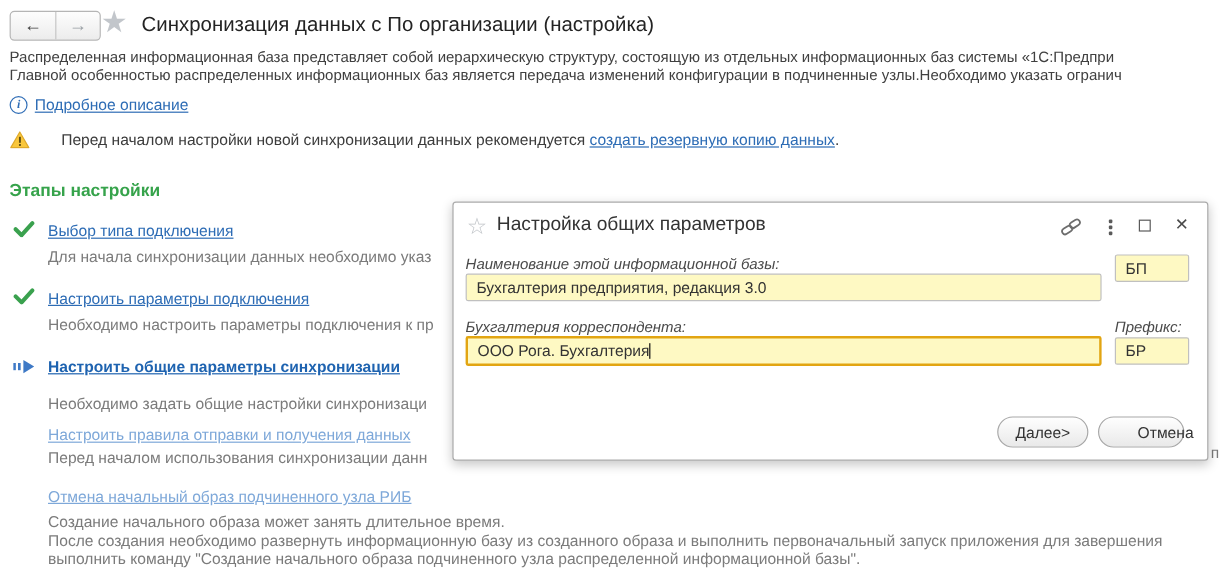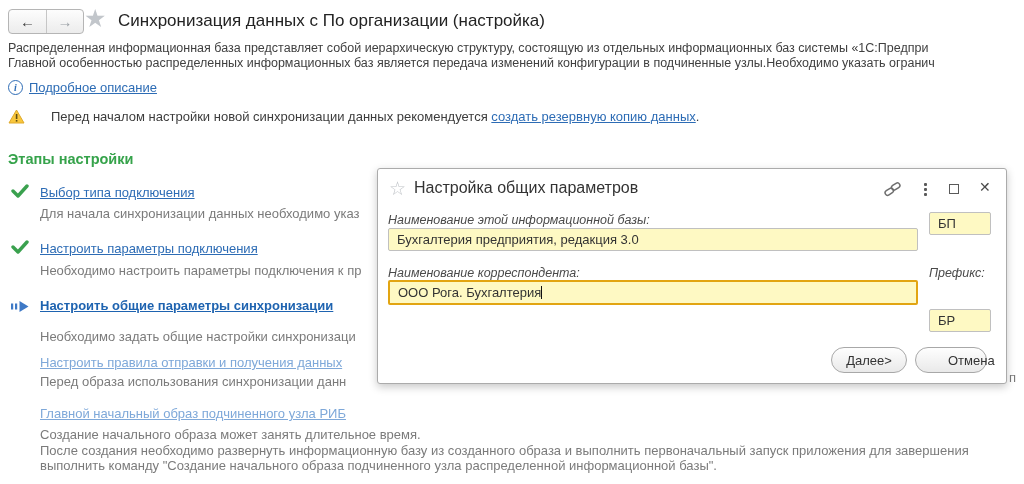--- a/index.html
+++ b/index.html
@@ -114,23 +114,23 @@
           <rect x="0" y="3.5" width="2.2" height="6"></rect>
           <rect x="4" y="3.5" width="2.2" height="6"></rect>
           <path d="M8.5 1 L17.5 6.5 L8.5 12 Z"></path>
         </g>
       </svg>
   </div>
   <a class="abs step-title link-current nowrap" style="top:298px;">Настроить общие параметры синхронизации</a>
   <div class="abs step-desc nowrap" style="top:329px;">Необходимо задать общие настройки синхронизаци</div>
 
   <a class="abs step-title link-muted nowrap" style="top:355px;">Настроить правила отправки и получения данных</a>
-  <div class="abs step-desc nowrap" style="top:374px;">Перед образа использования синхронизации данн</div>
+  <div class="abs step-desc nowrap" style="top:374px;">Перед началом использования синхронизации данн</div>
 
-  <a class="abs step-title link-muted nowrap" style="top:406px;">Главной начальный образ подчиненного узла РИБ</a>
+  <a class="abs step-title link-muted nowrap" style="top:406px;">Отмена начальный образ подчиненного узла РИБ</a>
   <div class="abs step-desc nowrap" style="top:427px;">Создание начального образа может занять длительное время.</div>
   <div class="abs step-desc nowrap" style="top:443px;">После создания необходимо развернуть информационную базу из созданного образа и выполнить первоначальный запуск приложения для завершения</div>
   <div class="abs step-desc nowrap" style="top:458px;">выполнить команду "Создание начального образа подчиненного узла распределенной информационной базы".</div>
 
   <div class="abs frag" style="left:1009px; top:370px;">п</div>
 
   <div class="abs dialog">
     <div class="abs dlg-star">☆</div>
     <div class="abs dlg-title nowrap">Настройка общих параметров</div>
 
@@ -148,22 +148,22 @@
     <div class="abs dlg-ico" style="left:571px; top:11px;">
       <span class="maxbox" style="display:inline-block;"></span>
     </div>
     <div class="abs dlg-ico closex" style="left:601px; top:10px;">✕</div>
 
     <div class="abs fld-label nowrap" style="left:10px; top:44px;">Наименование этой информационной базы:</div>
     <div class="abs fld-label nowrap" style="left:551px; top:44px;">Префикс:</div>
     <input class="abs txt-input" style="left: 10px; top: 59px; width: 530px;" value="Бухгалтерия предприятия, редакция 3.0">
     <input class="abs txt-input" style="left: 551px; top: 43px; width: 62px;" value="БП">
 
-    <div class="abs fld-label nowrap" style="left:10px; top:97px;">Наименование корреспондента:</div>
+    <div class="abs fld-label nowrap" style="left:10px; top:97px;">Бухгалтерия корреспондента:</div>
     <div class="abs fld-label nowrap" style="left:551px; top:97px;">Префикс:</div>
     <div class="abs txt-input focused" style="left:10px; top:111px; width:530px; line-height:21px;"><span>ООО Рога. Бухгалтерия</span><span class="caret"></span></div>
-    <input class="abs txt-input" style="left: 551px; top: 112px; width: 62px; margin-top: 28px;" value="БР">
+    <input class="abs txt-input" style="left: 551px; top: 112px; width: 62px;" value="БР">
 
     <button class="abs btn" style="left:453px; top:178px; width:76px;">Далее&gt;</button>
     <button class="abs btn" style="left:537px; top:178px; width:72px;padding-left:32px;">Отмена</button>
   </div>
 
 </div>
 
 </body></html>

